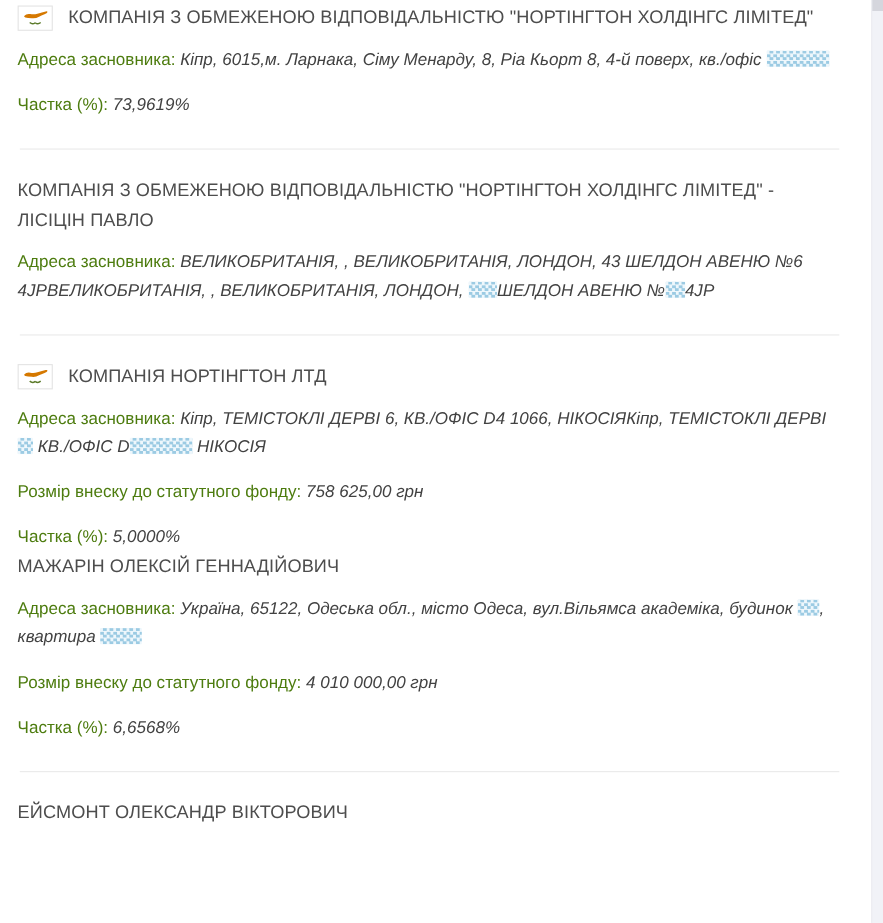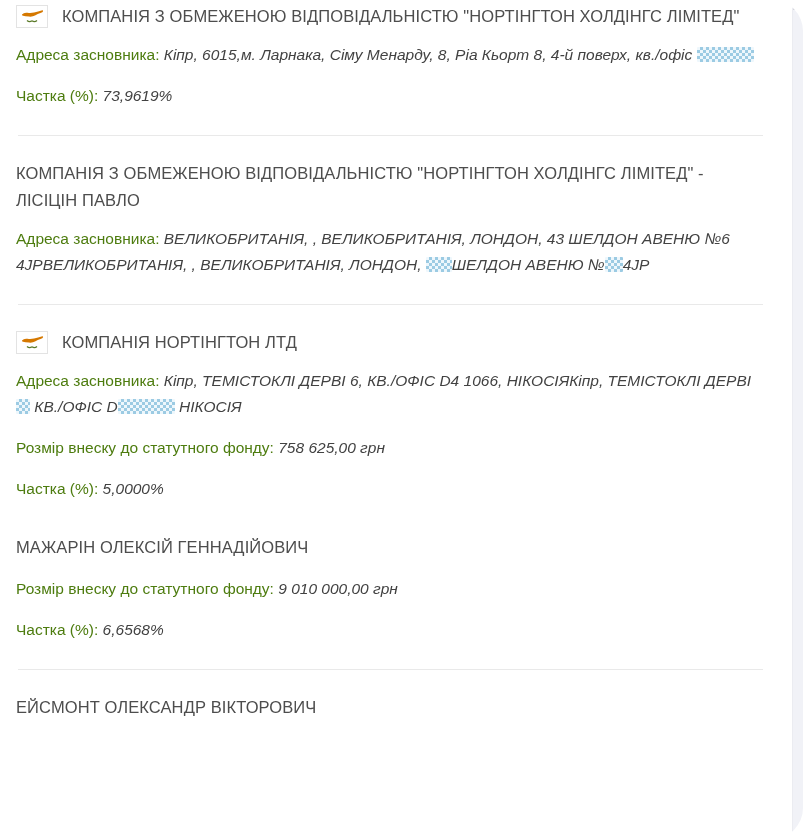--- a/index.html
+++ b/index.html
@@ -7,28 +7,27 @@
     padding: 0;
     background: #ffffff;
     font-family: "Liberation Sans", sans-serif;
   }
   .page {
     position: relative;
     width: 803px;
     height: 839px;
     overflow: hidden;
     background: #ffffff;
-    border-radius: 31px;
   }
   .content {
     padding: 3px 0 0 16px;
     width: 747px;
   }
   .entry { }
-  .entry + .entry { margin-top: 32px; }
+  .entry + .entry { }
   .divider {
     border-top: 1px solid #e9e9e9;
     margin: 26px 0 0 2px;
   }
   .divider + .entry { margin-top: 24px; }
   .title-row {
     display: flex;
     align-items: flex-start;
     gap: 14px;
   }
@@ -144,23 +143,27 @@
       <span class="label">Частка (%): </span>
       <span class="value share-value">5,0000%</span>
     </div>
   </div>
 
   <div class="entry">
     <div class="title-row">
 
       <span class="entry-title">МАЖАРІН ОЛЕКСІЙ ГЕННАДІЙОВИЧ</span>
     </div>
+    <div class="field address">
+      <span class="label">Адреса засновника: </span>
+      <span class="value address-value">Україна, 65122, Одеська обл., місто Одеса, вул.Вільямса академіка, будинок <span class="redacted" style="width: 20px;"></span>, квартира <span class="redacted" style="width: 38px;"></span></span>
+    </div>
     <div class="field contribution">
       <span class="label">Розмір внеску до статутного фонду: </span>
-      <span class="value contribution-value">9 010 000,00 грн</span>
+      <span class="value contribution-value">4 010 000,00 грн</span>
     </div>
     <div class="field share">
       <span class="label">Частка (%): </span>
       <span class="value share-value">6,6568%</span>
     </div>
   </div>
 <div class="divider"></div>
   <div class="entry">
     <div class="title-row">
 

